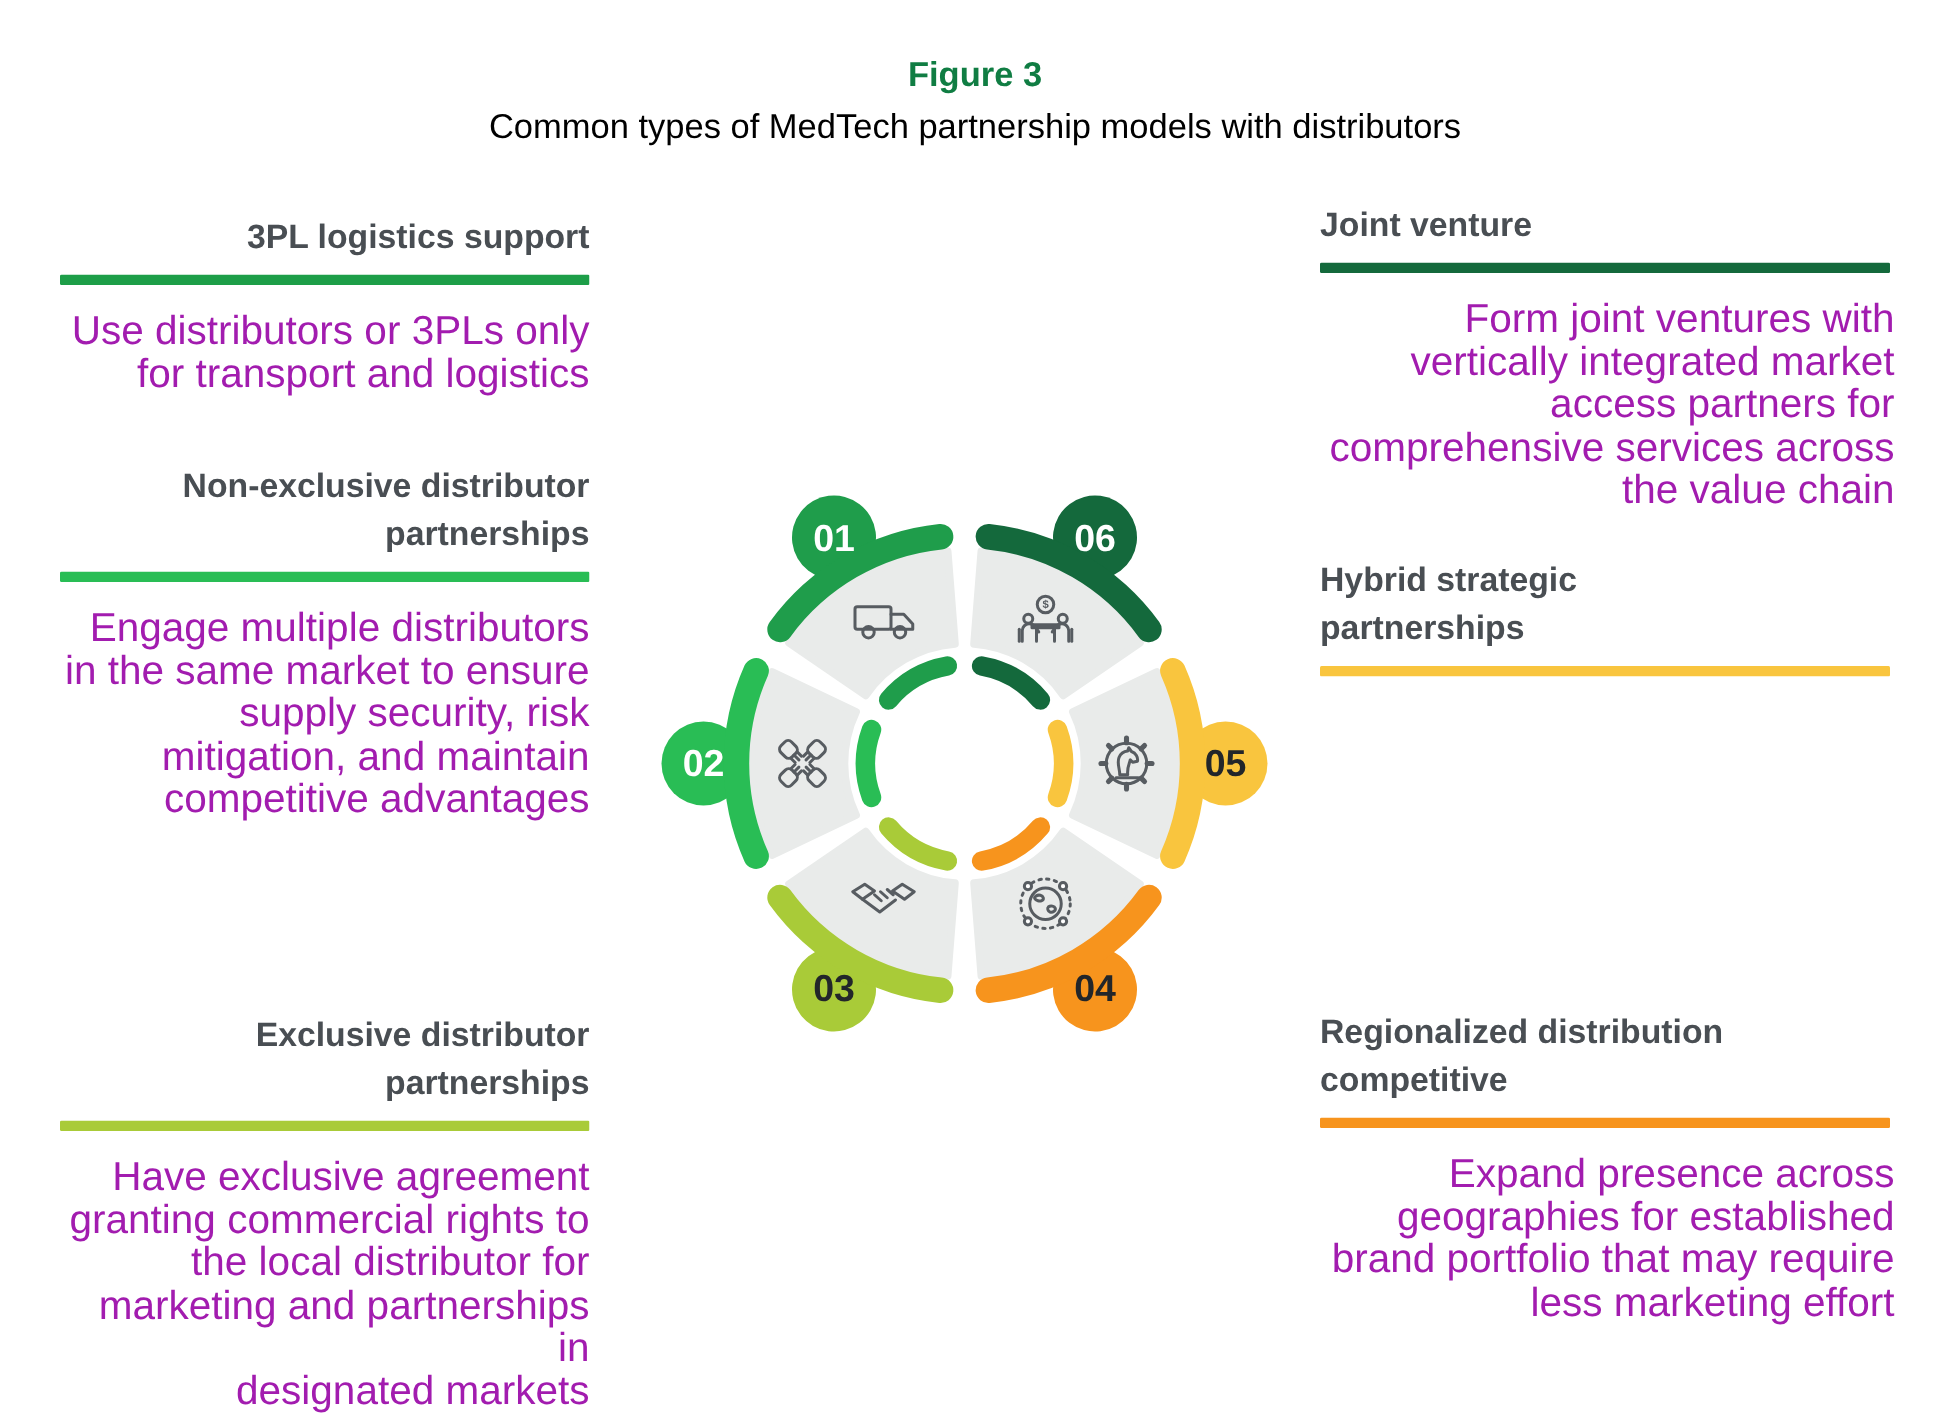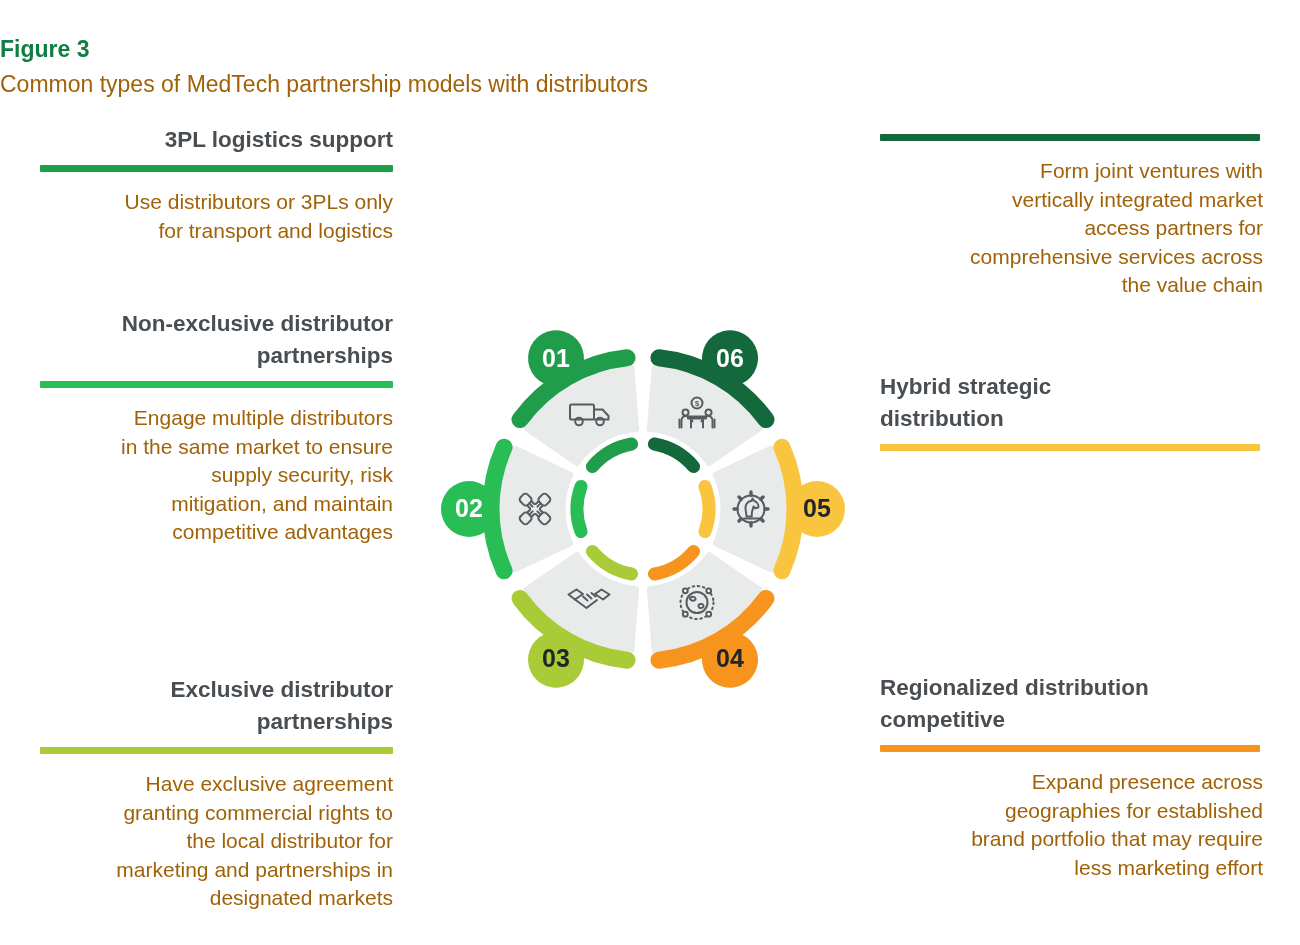--- a/index.html
+++ b/index.html
@@ -1,38 +1,38 @@
 <!DOCTYPE html>
 <html><head>
 <meta charset="utf-8">
 <style>
   html,body { margin:0; padding:0; background:#ffffff; }
   .canvas {
     position:relative; width:1300px; height:945px; background:#ffffff;
     font-family:"Liberation Sans", sans-serif; overflow:hidden;
   }
-  .header { position:absolute; top:36px; left:0; width:1300px; text-align:left; }
+  .header { position:absolute; top:36px; left:0; width:1300px; text-align:center; }
   .fig-label { font-size:23px; font-weight:bold; color:#107d43; margin:0 0 8px 0; }
-  .subtitle  { font-size:23px; color:#a16207; margin:0; font-weight:normal; }
+  .subtitle  { font-size:23px; color:#000000; margin:0; font-weight:normal; }
 
   .col { position:absolute; }
   .col-left  { left:40px;  width:353px; }
   .col-right { left:880px; width:383px; }
 
   .block { position:absolute; width:100%; }
   .align-r { text-align:right; }
   .align-l { text-align:left; }
 
   .sec-title {
     font-size:22.5px; font-weight:bold; color:#494e53;
     line-height:32px; margin:0 0 9px 0; white-space:pre-line;
   }
   .bar { display:block; margin:0 0 16px 0; }
   .sec-body {
-    font-size:21px; color:#a16207; line-height:28.5px;
+    font-size:27px; color:#a21caf; line-height:28.5px;
     margin:0; white-space:pre-line;text-align:right;
   }
 
   .wheel-wrap { position:absolute; left:436px; top:302px; width:414px; height:414px; }
 
   .wedge { fill:#e9ebea; stroke:#e9ebea; stroke-width:5; stroke-linejoin:round; }
   .arc-outer { fill:none; stroke-width:17; stroke-linecap:round; }
   .arc-inner { fill:none; stroke-width:13; stroke-linecap:round; }
   .badge-num {
     font-family:"Liberation Sans", sans-serif; font-size:25px; font-weight:bold;
@@ -50,21 +50,21 @@
 
 <div class="canvas">
 
   <div class="header">
     <h1 class="fig-label">Figure 3</h1>
     <h2 class="subtitle">Common types of MedTech partnership models with distributors</h2>
   </div>
 
   <div class="col col-left">
 
-    <div class="block align-r" style="top:124px">
+    <div class="block align-r" style="top:142px">
       <h3 class="sec-title">3PL logistics support</h3>
       <svg class="bar" width="353" height="7">
         <rect width="353" height="7" rx="1" fill="#1d9e48"></rect>
       </svg>
       <p class="sec-body">Use distributors or 3PLs only
 for transport and logistics</p>
     </div>
 
     <div class="block align-r" style="top:308px">
       <h3 class="sec-title">Non-exclusive distributor
@@ -90,33 +90,34 @@
 the local distributor for
 marketing and partnerships in
 designated markets</p>
     </div>
 
   </div>
 
   <div class="col col-right">
 
     <div class="block align-l" style="top:134px">
+      <h3 class="sec-title">Joint venture</h3>
       <svg class="bar" width="380" height="7">
         <rect width="380" height="7" rx="1" fill="#14693c"></rect>
       </svg>
       <p class="sec-body">Form joint ventures with
 vertically integrated market
 access partners for
 comprehensive services across
 the value chain</p>
     </div>
 
     <div class="block align-l" style="top:371px">
       <h3 class="sec-title">Hybrid strategic
-distribution</h3>
+partnerships</h3>
       <svg class="bar" width="380" height="7">
         <rect width="380" height="7" rx="1" fill="#f9c53e"></rect>
       </svg>
     </div>
 
     <div class="block align-l" style="top:672px">
       <h3 class="sec-title">Regionalized distribution
 competitive</h3>
       <svg class="bar" width="380" height="7">
         <rect width="380" height="7" rx="1" fill="#f7941d"></rect>

